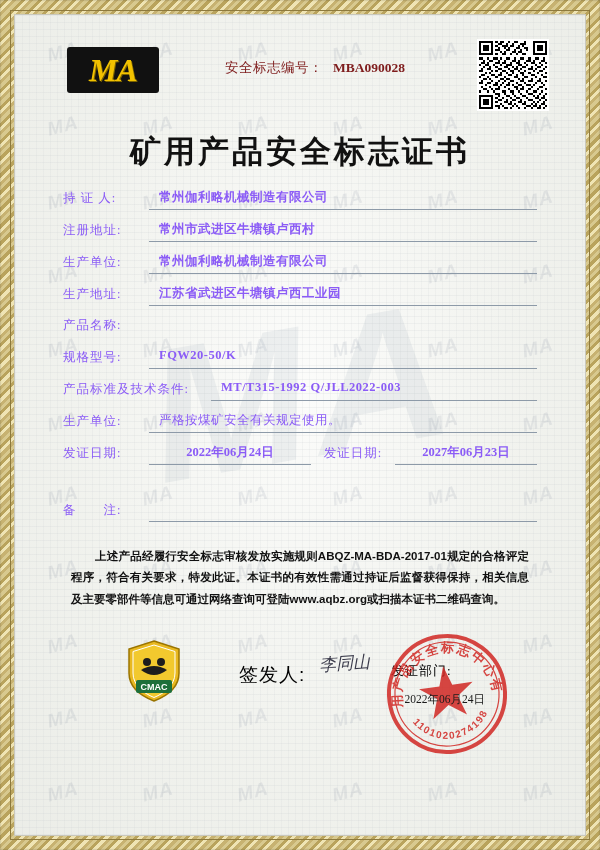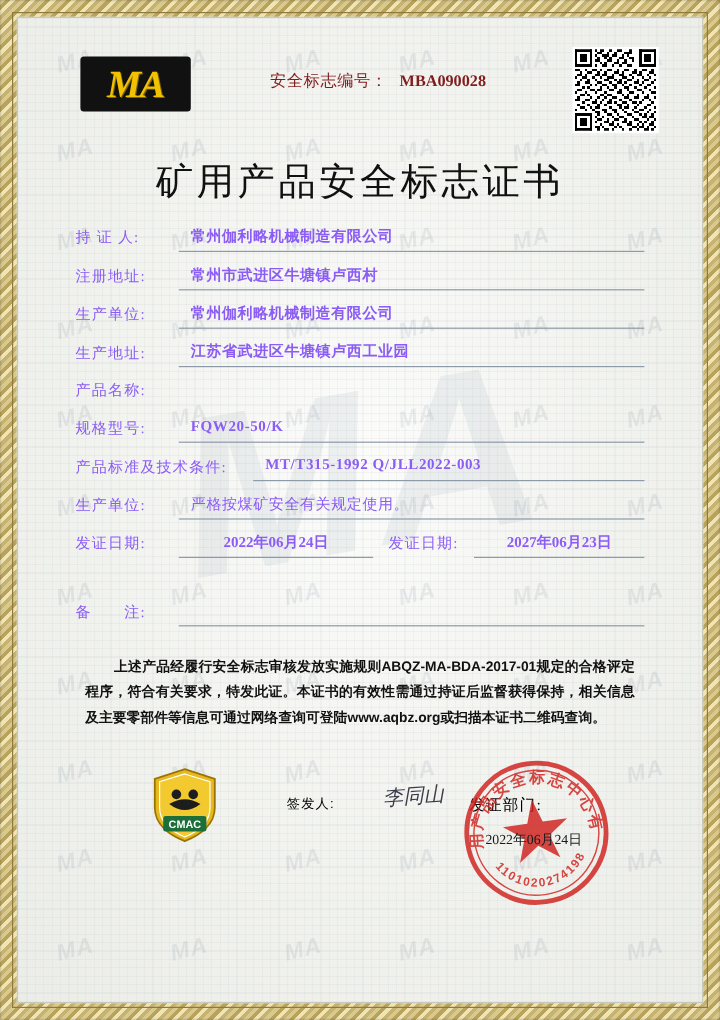--- a/index.html
+++ b/index.html
@@ -159,21 +159,21 @@
     height: 72px;
     background: #fff;
     padding: 2px;
     box-sizing: border-box;
   }
 
   
   .title {
     text-align: center;
     font-family: "Liberation Serif", serif;
-    font-weight: normal;
+    font-weight: bold;
     font-size: 31px;
     letter-spacing: 3px;
     color: #111;
     margin: 18px 0 16px 0;
   }
 
   
   .fields {
     margin: 0 18px;
     font-family: "Liberation Serif", serif;
@@ -254,21 +254,21 @@
     left: 56px;
     top: 4px;
     width: 54px;
     height: 62px;
   }
   .sign-label {
     position: absolute;
     left: 168px;
     top: 26px;
     font-family: Liberation Sans, sans-serif;
-    font-size: 11px;
+    font-size: 19px;
     letter-spacing: 1px;
   }
   .sign-script {
     position: absolute;
     left: 248px;
     top: 16px;
     font-family: "Liberation Serif", serif;
     font-style: italic;
     font-size: 17px;
     color: #1a1a2e;

